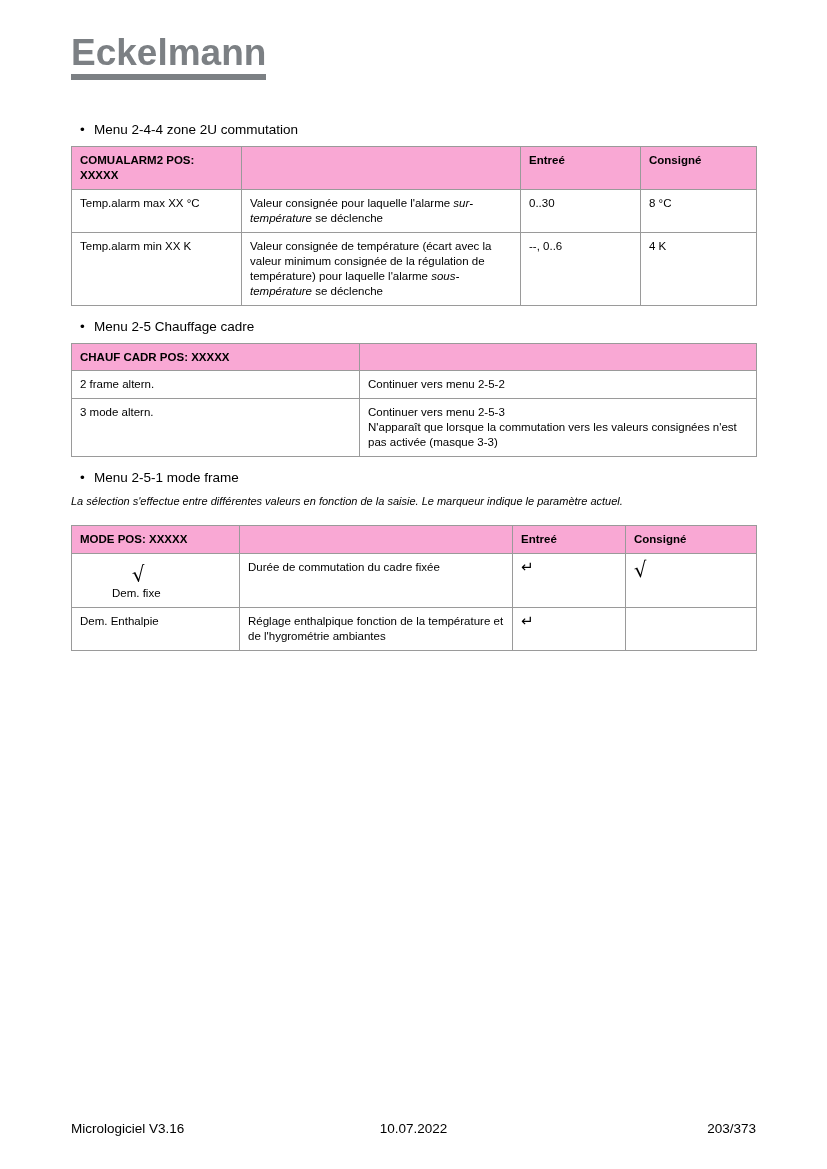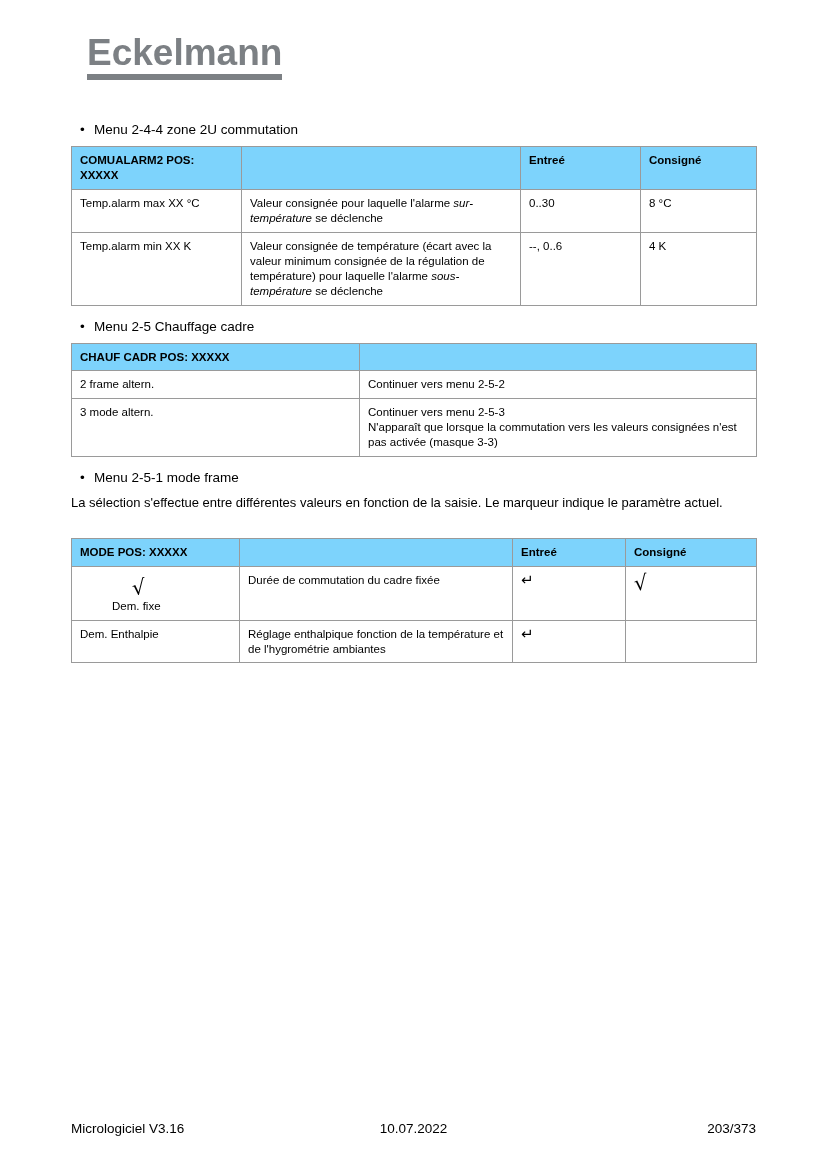--- a/index.html
+++ b/index.html
@@ -6,47 +6,47 @@
   html,body { background:#ffffff; }
   body {
     width:827px; height:1169px;
     font-family:"Liberation Sans","DejaVu Sans",sans-serif;
     color:#000;
     position:relative;
   }
   .page { position:relative; width:827px; height:1169px; padding:34px 71px 0 71px; overflow:hidden; }
 
   
-  .logo { display:inline-block; margin-bottom:42px;margin-left:16px; }
+  .logo { display:inline-block; margin-bottom:42px; }
   .logo-text { font-size:37px; font-weight:bold; color:#7c8084; letter-spacing:0px; line-height:1; }
   .logo-bar { height:6px; background:#7c8084; margin-top:3px; width:100%; }
 
   
   .bullet-line { font-size:13.5px; padding-left:9px; margin-bottom:9px; display:flex; }
   .bullet-glyph { width:14px; flex:0 0 14px; }
 
-  .para { font-size:13px; line-height:1.35; margin-bottom:26px; width:685px; }
+  .para { font-size:11px; line-height:1.35; margin-bottom:16px; width:685px;font-style:italic; }
 
   
   table.tbl {
     border-collapse:collapse;
     table-layout:fixed;
     width:685px;
     font-size:11.5px;
     line-height:1.3;
     margin-bottom:13px;
   }
   table.tbl td, table.tbl th {
     border:1px solid #9a9a9a;
     padding:6px 8px;
     vertical-align:top;
     text-align:left;
     word-wrap:break-word;
   }
-  table.tbl th { background:#7dd3fc; font-weight:bold; font-size:11.5px; }
+  table.tbl th { background:#f9a8d4; font-weight:bold; font-size:11.5px; }
   .pre-line { white-space:pre-line; }
   .it { font-style:italic; }
 
   
   .check-mark {
     font-size:21px;
     line-height:1;
     display:inline-block;
     transform:rotate(-6deg);
     font-family:"DejaVu Serif",serif;

